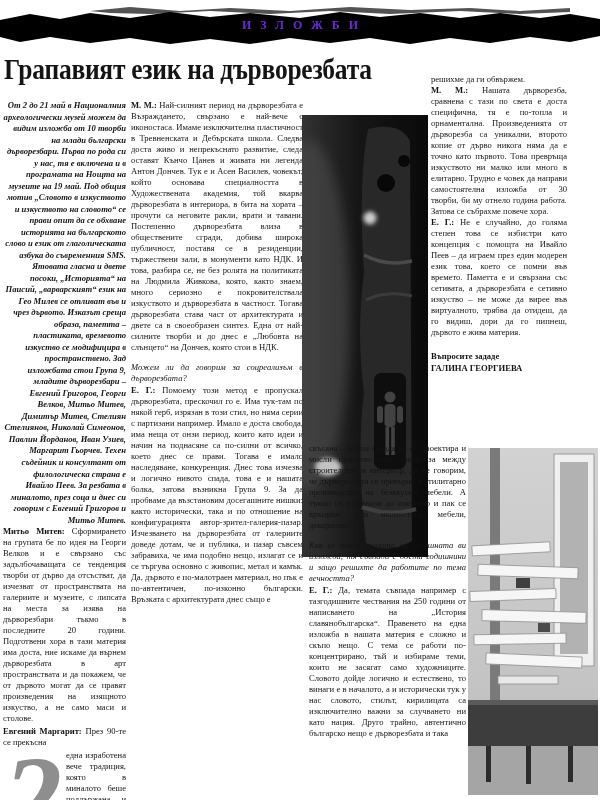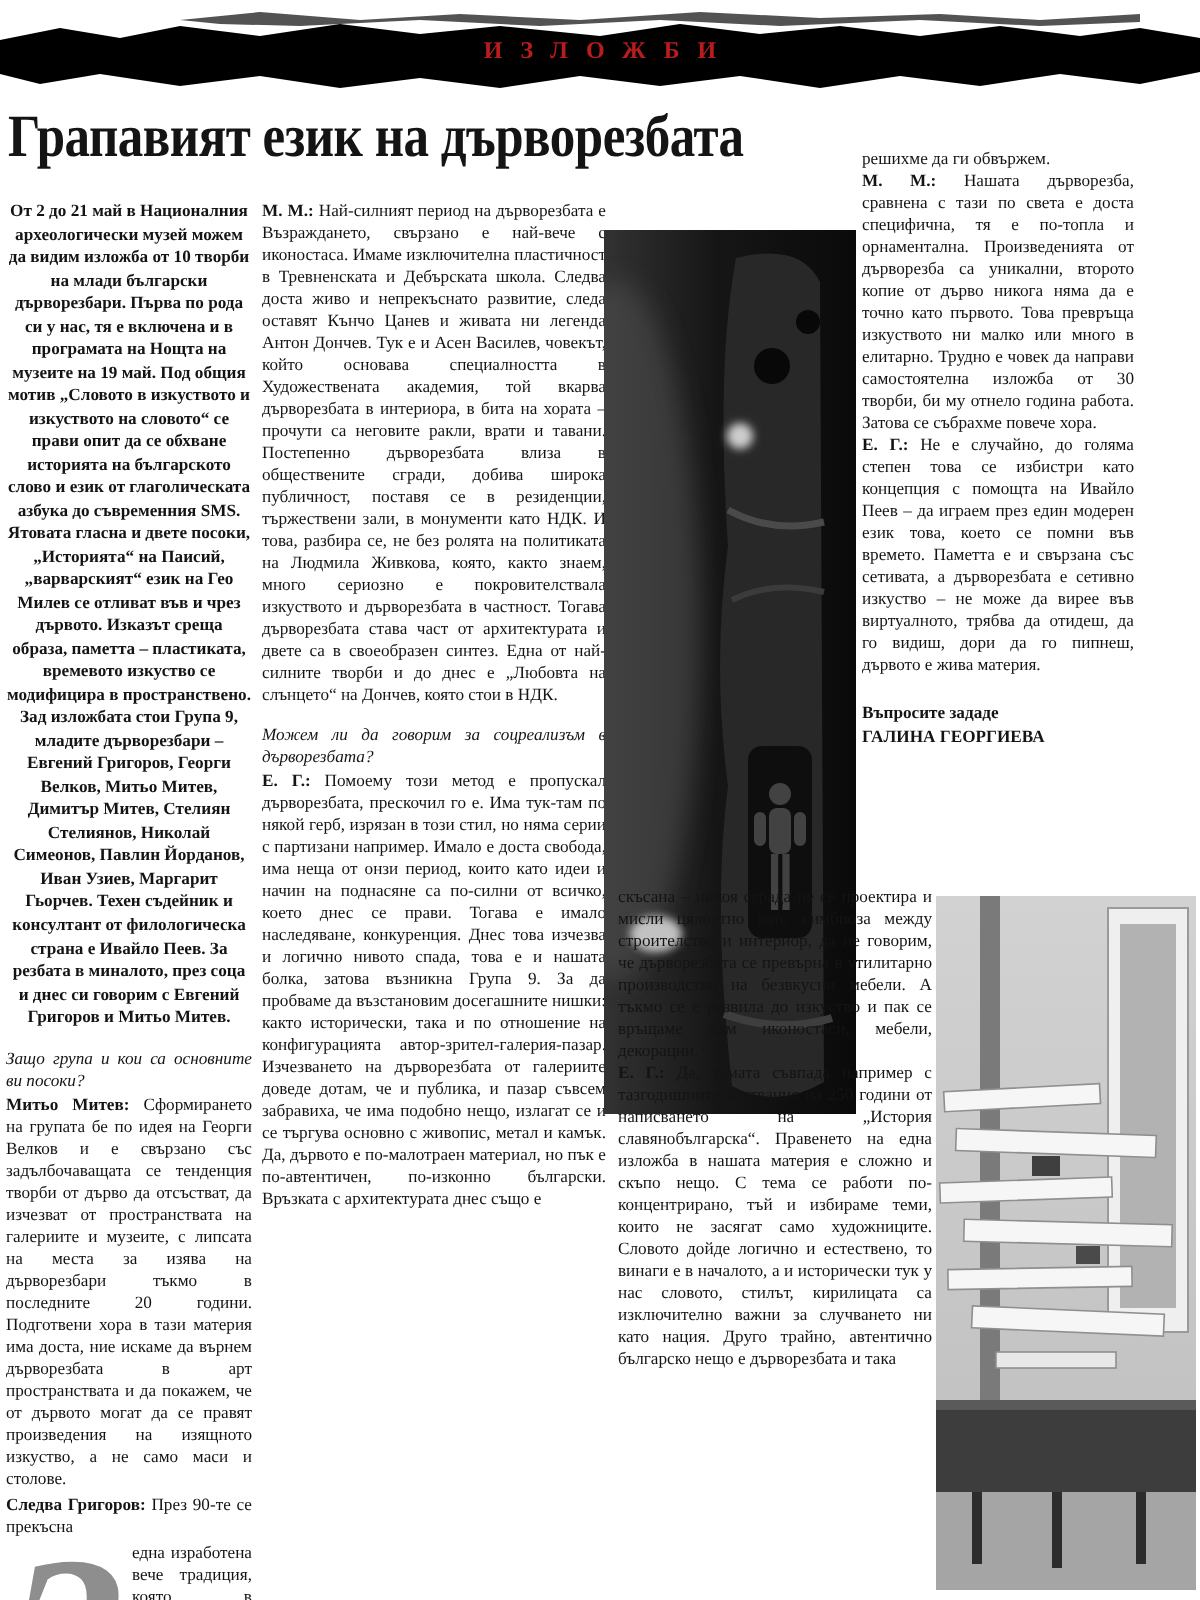--- a/index.html
+++ b/index.html
@@ -8,37 +8,37 @@
     background:#ffffff; overflow:hidden;
     font-family:"Liberation Serif", serif; color:#141414;
   }
   
   .scan-artifact { position:absolute; top:0; left:90px; width:480px; height:8px; }
   
   .banner { position:absolute; top:6px; left:0; width:600px; height:42px; }
   .banner svg { display:block; width:100%; height:100%; }
   .banner-label {
     position:absolute; top:50%; left:50%; transform:translate(-50%,-60%);
-    color:#b91c1c; font-weight:bold; font-size:12px;
+    color:#6d28d9; font-weight:bold; font-size:12px;
     letter-spacing:9px; padding-left:9px; white-space:nowrap;
   }
   .headline {
     position:absolute; left:4px; top:52px;
     font-size:30px; font-weight:bold; letter-spacing:-0.3px;
     transform:scaleX(0.85); transform-origin:left top; white-space:nowrap;
   }
   .col { position:absolute; font-size:8.6px; line-height:1.28; text-align:justify; }
   .col p { margin:0; }
   .q { font-style:italic; margin-top:9px !important; margin-bottom:1px !important; }
   .lead { font-weight:bold;font-family:Liberation Serif, serif; }
   .col1 { left:3px;  top:100px; width:123px; }
   .col2 { left:131px; top:100px; width:172px; }
   .col3 { left:309px; top:443px; width:157px; }
   .col4 { left:431px; top:54px;  width:136px;margin-top:20px; }
-  .intro { font-weight:bold; text-align:center; line-height:1.34; }
+  .intro { font-weight:bold; font-style:italic; text-align:right; line-height:1.34; }
   .byline { text-align:left; font-weight:bold; margin-top:12px !important; line-height:1.45; }
   .numeral-wrap { margin-top:2px; }
   .numeral {
     float:left; width:58px; text-align:center;
     font-size:118px; line-height:82px; font-weight:bold; font-style:italic;
     color:#8e8e8e; margin:8px 5px 0 0;
   }
   .photo { position:absolute; box-shadow:0 0 0 1px #d8d8d8 inset; }
   .photo svg { display:block; width:100%; height:100%; }
   .photo1 { left:302px; top:115px; width:126px; height:442px; }
@@ -60,27 +60,26 @@
       <polygon fill="#000000" points="0,14 30,8 60,13 90,7 130,12 170,6 210,11 250,7 300,12 340,6 380,11 420,7 460,12 500,7 540,12 570,8 600,13
                 600,30 570,36 530,31 490,37 450,32 410,38 370,32 330,37 290,32 250,38 210,33 170,38 130,32 90,37 50,31 20,36 0,31"></polygon>
     </svg>
     <span class="banner-label">ИЗЛОЖБИ</span>
   </div>
 
   <h1 class="headline" style="margin:0;">Грапавият език на дърворезбата</h1>
 
   <div class="col col1">
     <p class="intro">От 2 до 21 май в Националния археологически музей можем да видим изложба от 10 творби на млади български дърворезбари. Първа по рода си у нас, тя е включена и в програмата на Нощта на музеите на 19 май. Под общия мотив „Словото в изкуството и изкуството на словото“ се прави опит да се обхване историята на българското слово и език от глаголическата азбука до съвременния SMS. Ятовата гласна и двете посоки, „Историята“ на Паисий, „варварският“ език на Гео Милев се отливат във и чрез дървото. Изказът среща образа, паметта – пластиката, времевото изкуство се модифицира в пространствено. Зад изложбата стои Група 9, младите дърворезбари – Евгений Григоров, Георги Велков, Митьо Митев, Димитър Митев, Стелиян Стелиянов, Николай Симеонов, Павлин Йорданов, Иван Узиев, Маргарит Гьорчев. Техен съдейник и консултант от филологическа страна е Ивайло Пеев. За резбата в миналото, през соца и днес си говорим с Евгений Григоров и Митьо Митев.</p>
-    <p class="q">Защо група и кои са основните ви посоки?</p>
     <p>
       <span class="lead">Митьо Митев: </span>
       <span>Сформирането на групата бе по идея на Георги Велков и е свързано със задълбочаващата се тенденция творби от дърво да отсъстват, да изчезват от пространствата на галериите и музеите, с липсата на места за изява на дърворезбари тъкмо в последните 20 години. Подготвени хора в тази материя има доста, ние искаме да върнем дърворезбата в арт пространствата и да покажем, че от дървото могат да се правят произведения на изящното изкуство, а не само маси и столове.</span>
     </p>
     <p style="margin-top:2px;">
-      <span class="lead">Следва Григоров: </span>
+      <span class="lead">Евгений Маргарит: </span>
       <span>През 90-те се прекъсна</span>
     </p>
     <div class="numeral-wrap">
       <span class="numeral">2</span>
       <p>една изработена вече традиция, която в миналото беше поддържана и чрез държавна политика.</p>
 
     </div>
   </div>
 
   <div class="col col2">
@@ -144,20 +143,21 @@
       <span>Не е случайно, до голяма степен това се избистри като концепция с помощта на Ивайло Пеев – да играем през един модерен език това, което се помни във времето. Паметта е и свързана със сетивата, а дърворезбата е сетивно изкуство – не може да вирее във виртуалното, трябва да отидеш, да го видиш, дори да го пипнеш, дървото е жива материя.</span>
     </p>
     <p class="byline">
       <span>Въпросите зададе</span><br>
       <span>ГАЛИНА ГЕОРГИЕВА</span>
     </p>
   </div>
 
   <div class="col col3">
     <p>скъсана – никоя сграда не се проектира и мисли цялостно като симбиоза между строителство и интериор, да не говорим, че дърворезбата се превърна в утилитарно производство на безвкусни мебели. А тъкмо се е развила до изкуство и пак се връщаме към иконостаси, мебели, декорации.</p>
+    <p class="q">Как се появи темата на сегашната ви изложба, тя съвпада с доста годишнини и защо решихте да работите по тема вечността?</p>
     <p>
       <span class="lead">Е. Г.: </span>
       <span>Да, темата съвпада например с тазгодишните чествания на 250 години от написването на „История славянобългарска“. Правенето на една изложба в нашата материя е сложно и скъпо нещо. С тема се работи по-концентрирано, тъй и избираме теми, които не засягат само художниците. Словото дойде логично и естествено, то винаги е в началото, а и исторически тук у нас словото, стилът, кирилицата са изключително важни за случването ни като нация. Друго трайно, автентично българско нещо е дърворезбата и така</span>
     </p>
   </div>
 
   <div class="photo photo2">
     <svg viewBox="0 0 130 347" preserveAspectRatio="none">
       <defs>
         <linearGradient id="pg2" x1="0" y1="0" x2="0" y2="1">

